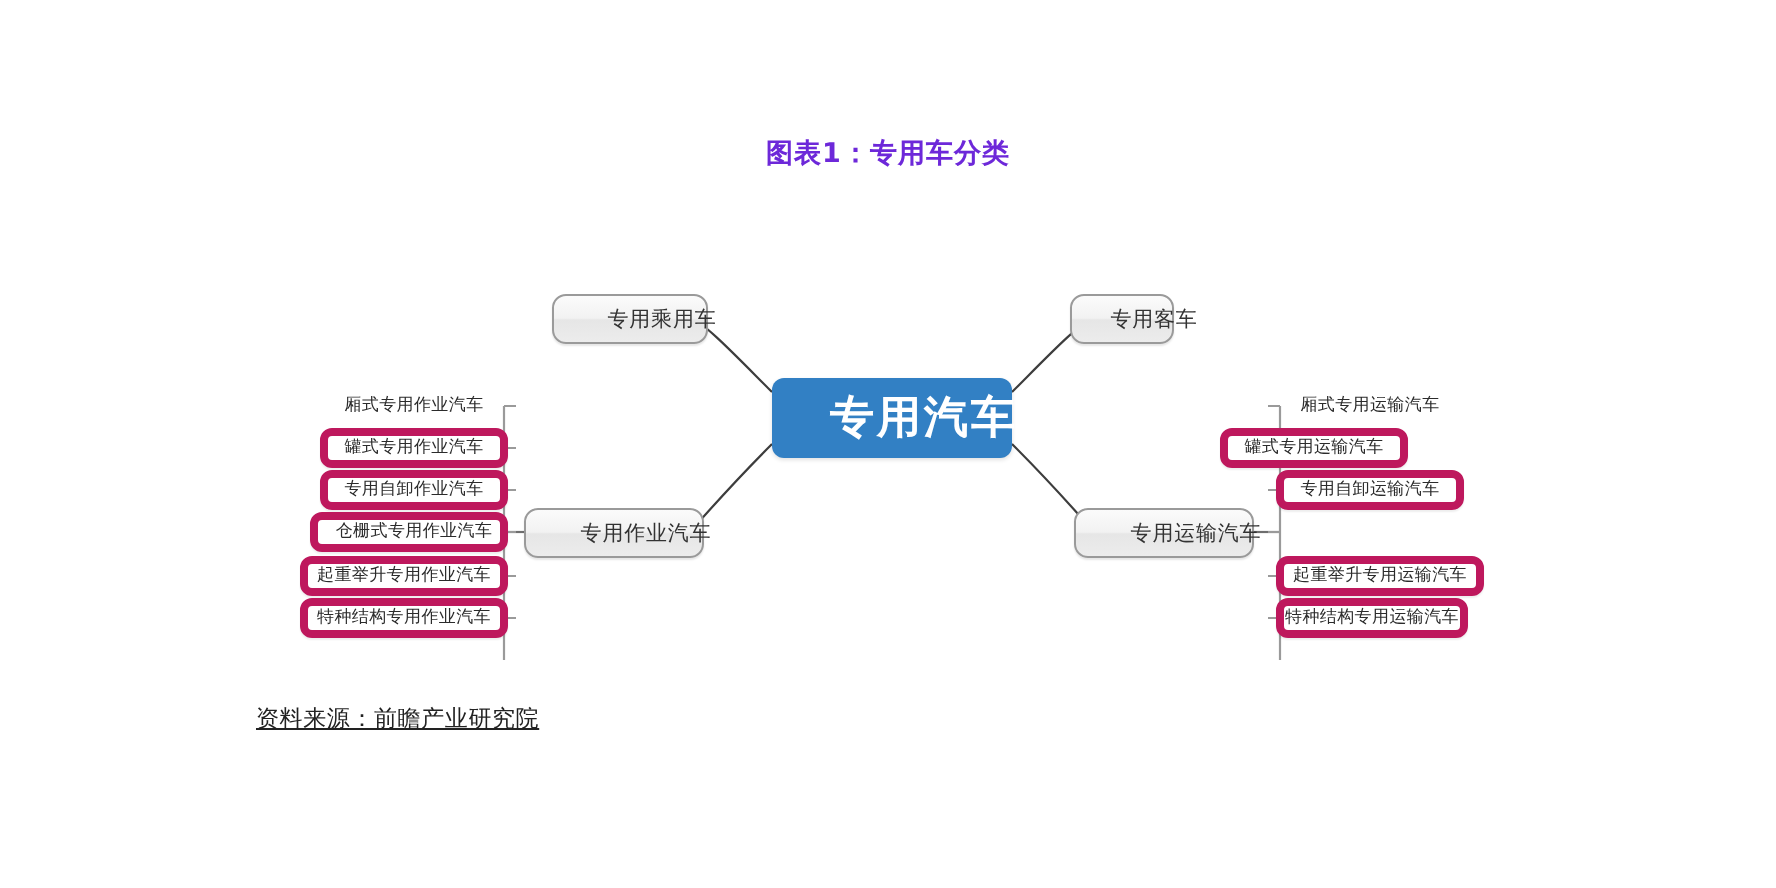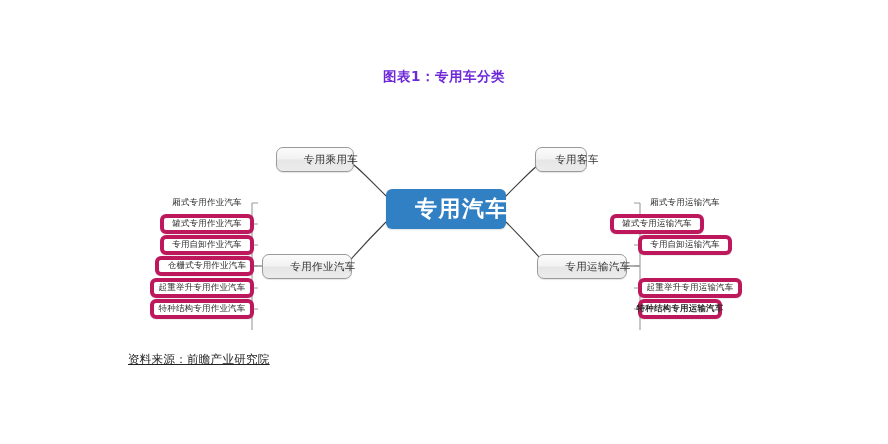--- a/index.html
+++ b/index.html
@@ -152,17 +152,17 @@
   <div class="node leaf-node" style="left:160px; top:214px; width:94px;">罐式专用作业汽车</div>
   <div class="node leaf-node" style="left:160px; top:235px; width:94px;">专用自卸作业汽车</div>
   <div class="node leaf-node" style="left:155px; top:256px; width:99px;padding-left:10px;">仓栅式专用作业汽车</div>
   <div class="node leaf-node" style="left:150px; top:278px; width:104px;">起重举升专用作业汽车</div>
   <div class="node leaf-node" style="left:150px; top:299px; width:104px;">特种结构专用作业汽车</div>
 
   <div class="node leaf-node leaf-open" style="left:638px; top:193px; width:94px;">厢式专用运输汽车</div>
   <div class="node leaf-node" style="left:610px; top:214px; width:94px;text-align:center;">罐式专用运输汽车</div>
   <div class="node leaf-node" style="left:638px; top:235px; width:94px;">专用自卸运输汽车</div>
   <div class="node leaf-node" style="left:638px; top:278px; width:104px;">起重举升专用运输汽车</div>
-  <div class="node leaf-node" style="left:638px; top:299px; width:84px;font-weight:bold;">特种结构专用运输汽车</div>
+  <div class="node leaf-node" style="left:638px; top:299px; width:96px;">特种结构专用运输汽车</div>
 
   <div class="source">资料来源：前瞻产业研究院</div>
 
 </div>
 
 </body></html>

